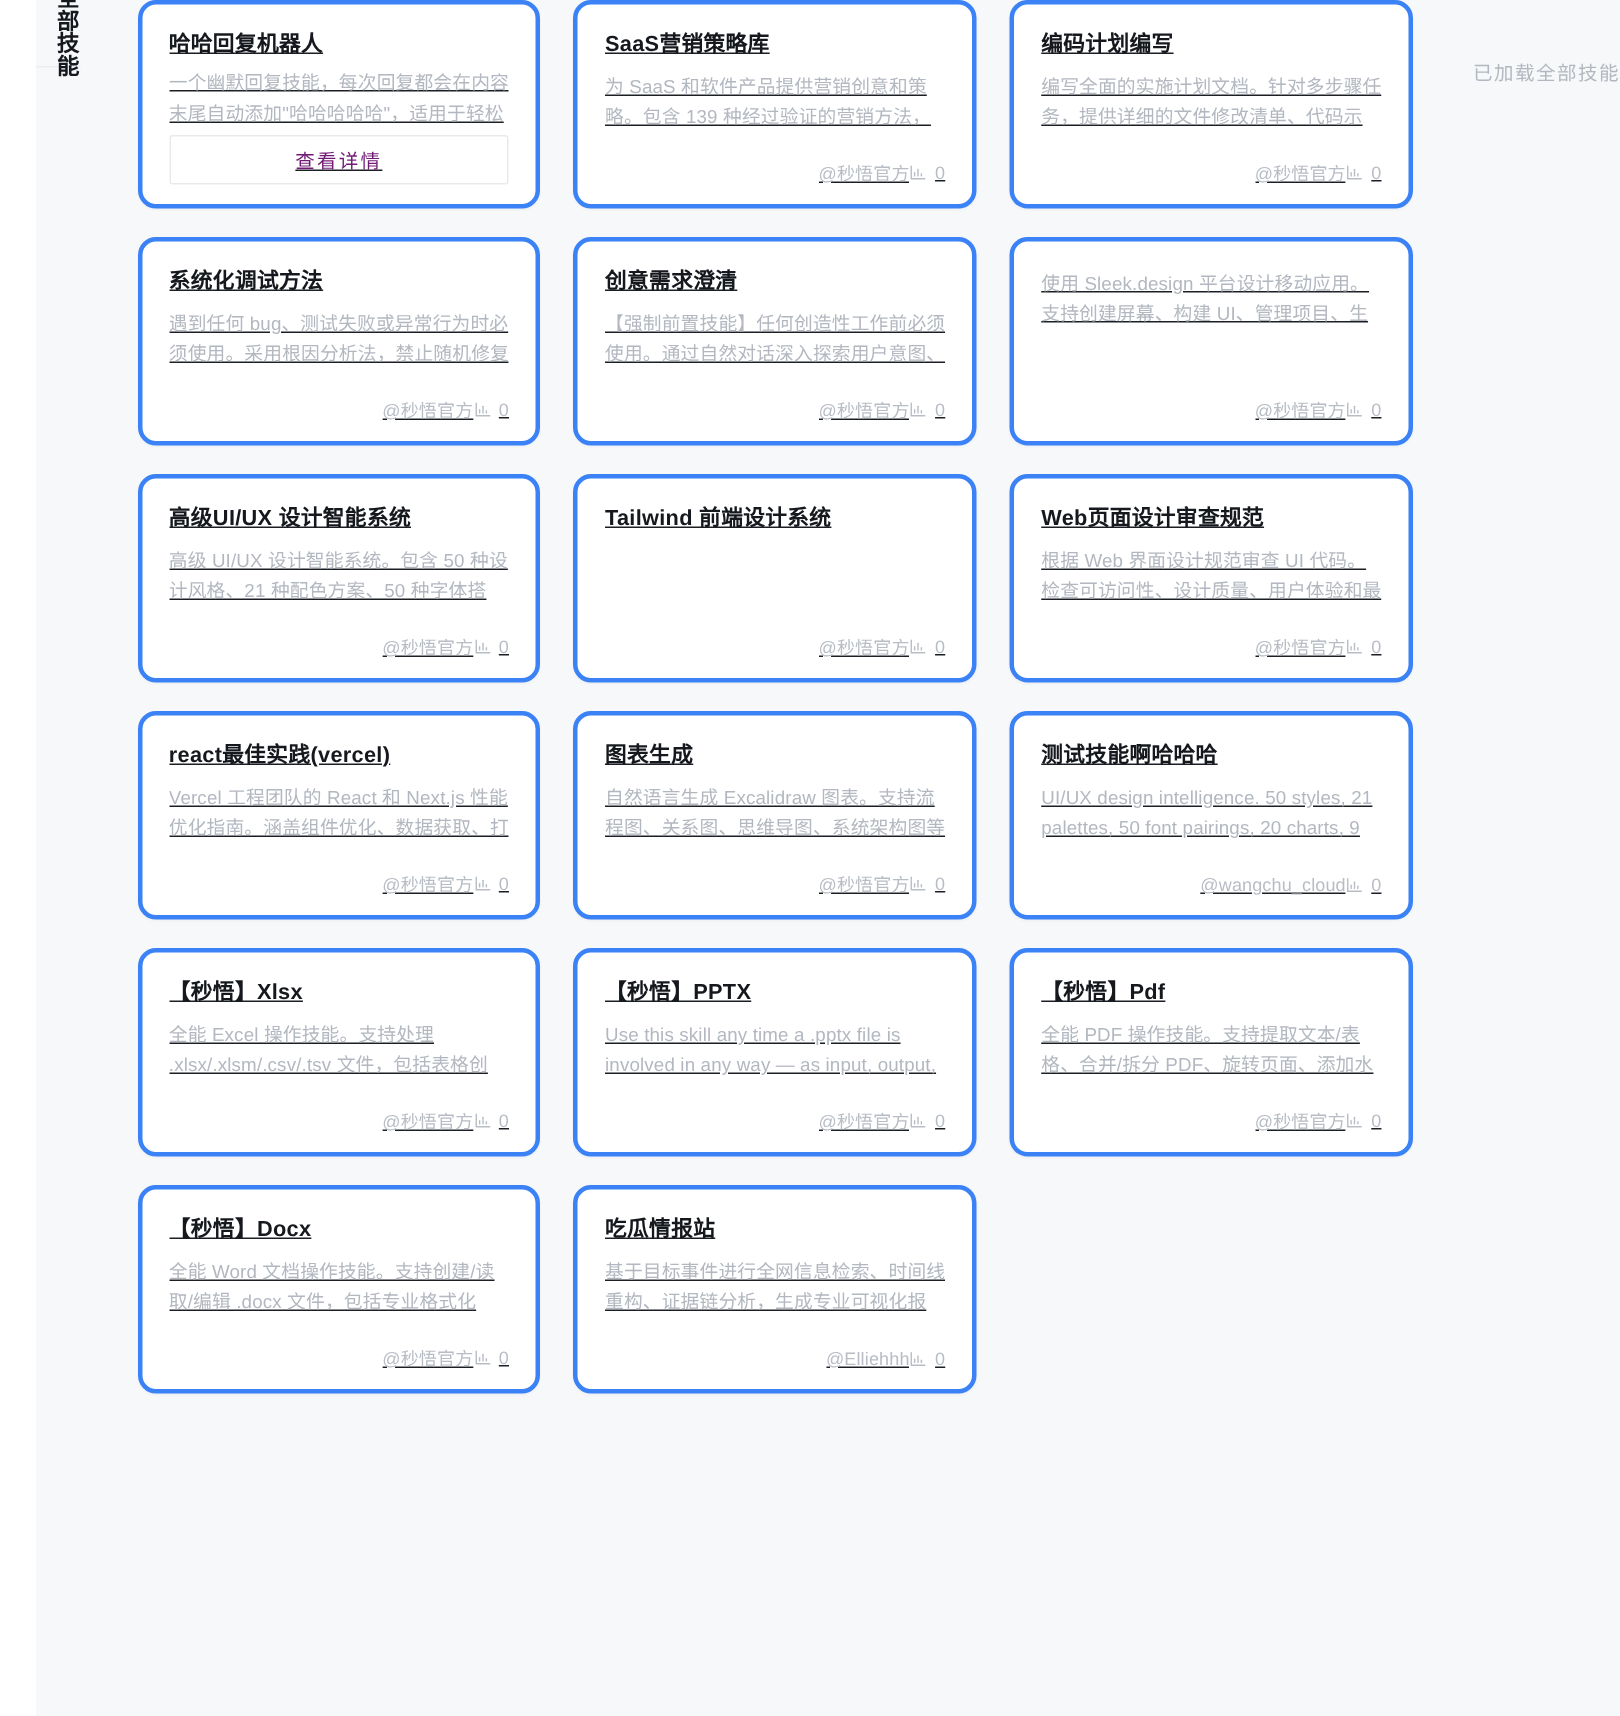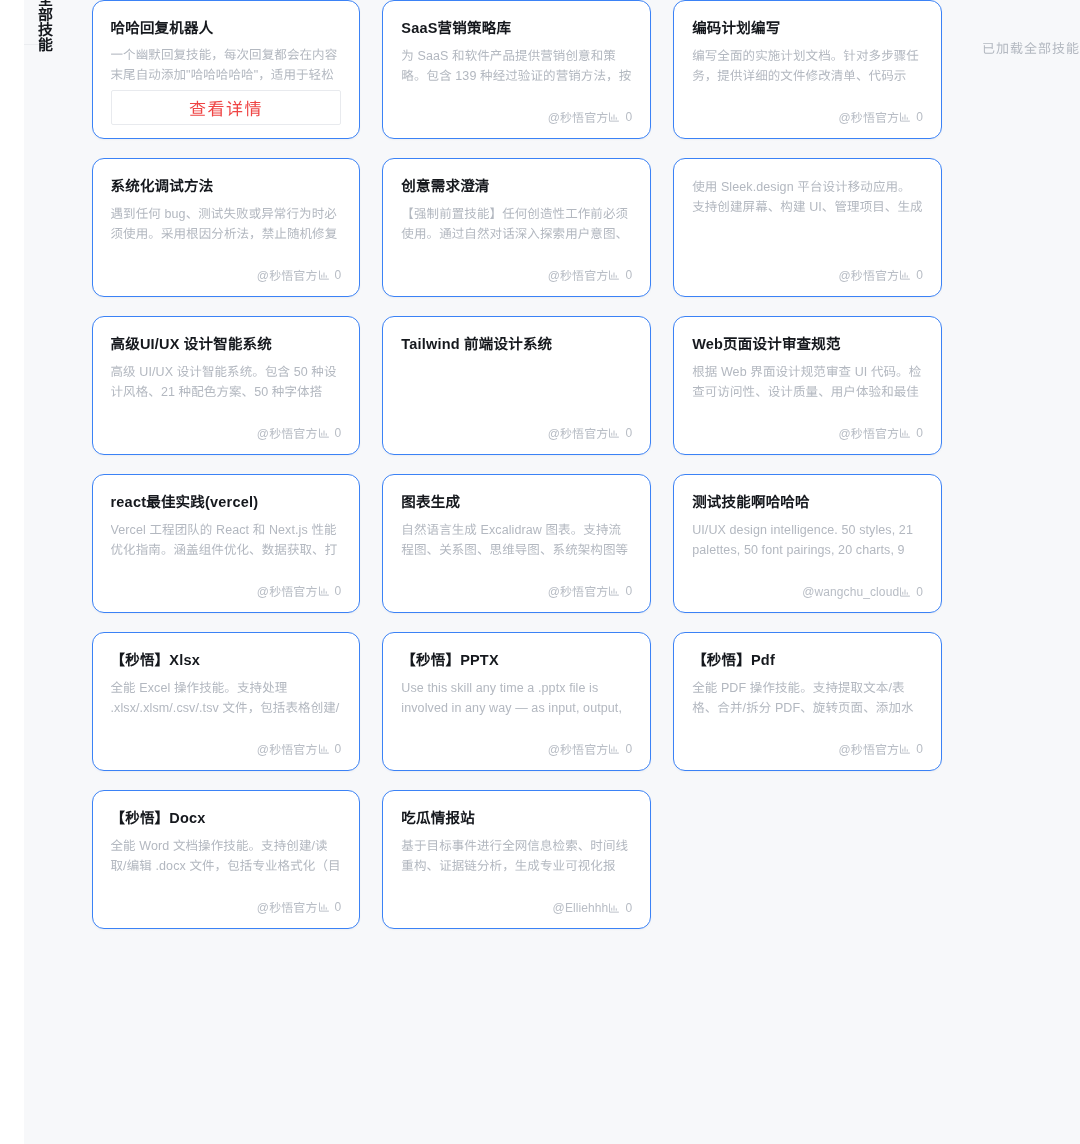--- a/index.html
+++ b/index.html
@@ -126,28 +126,29 @@
   .grid {
     display: grid;
     grid-template-columns: repeat(3, 1fr);
     column-gap: 22px;
     row-gap: 19px;
   }
 
   .card {
     background: #ffffff;
     border-radius: 12px;
-    border: 1px solid #3b82f6;
+    border: 3px solid #3b82f6;
     box-shadow: 0 1px 2px rgba(17, 24, 39, 0.04);
     padding: 18px 18px 13px 18px;
     height: 139px;
     display: flex;
     flex-direction: column;
     cursor: pointer;
     overflow: hidden;
+    text-decoration: underline;
   }
 
   .card-title {
     font-size: 14.5px;
     font-weight: 700;
     color: #15181d;
     line-height: 1.25;
     letter-spacing: .2px;
     margin-bottom: 9px;
     white-space: nowrap;
@@ -184,23 +185,23 @@
   .card-stat .bar-icon { display: block; color: #b8bdc5; }
 
   .detail-btn {
     margin-top: 4px;
     width: 100%;
     height: 38px;
     background: #ffffff;
     border: 1px solid #e8eaee;
     border-radius: 2px;
     font-family: inherit;
-    font-size: 17px;
+    font-size: 13px;
     letter-spacing: 1.5px;
-    color: #ef4444;
+    color: #701a75;
     cursor: pointer;
     display: flex;
     align-items: center;
     justify-content: center;
   }
 
   
   .list-end {
     flex: 0 0 auto;
     text-align: right;

